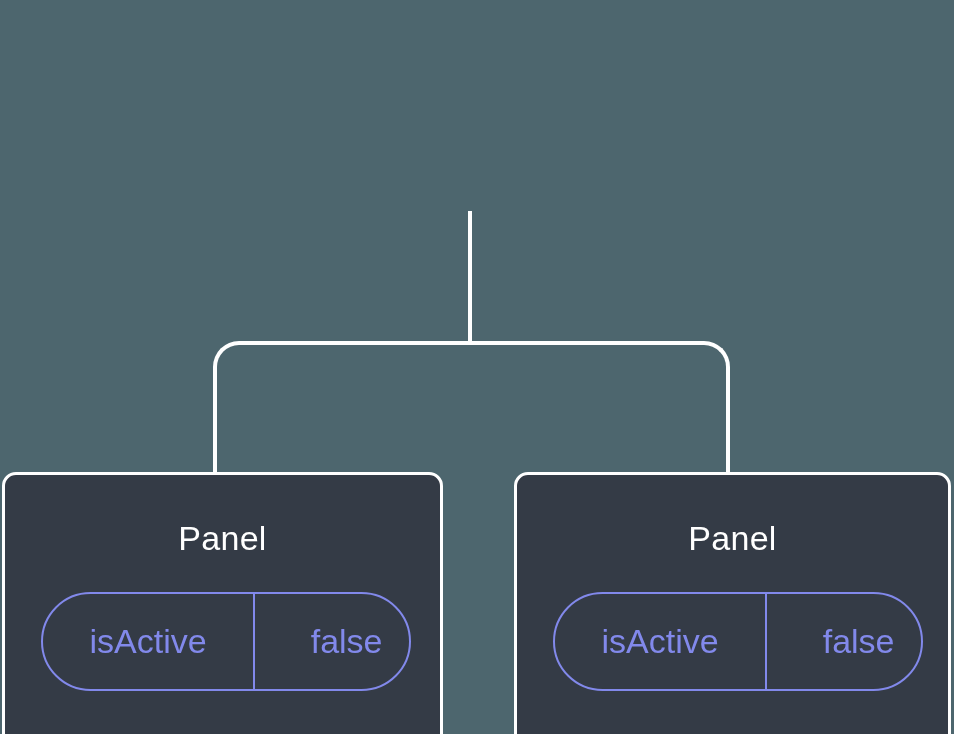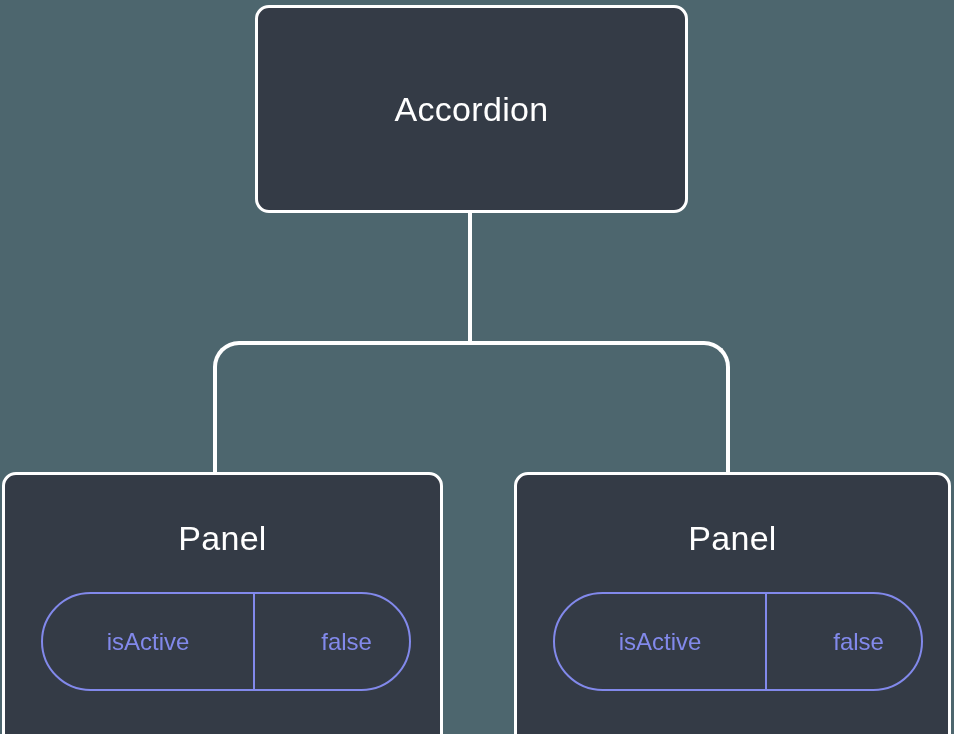--- a/index.html
+++ b/index.html
@@ -82,40 +82,37 @@
     border: 2px solid #8289EB;
     border-radius: 60px;
     display: flex;
     overflow: hidden;
   }
   .pill-cell {
     display: flex;
     align-items: center;
     justify-content: center;
     color: #8289EB;
-    font-size: 24px;
+    font-size: 34px;
     box-sizing: border-box;
   }
   .pill-name {
     width: 58%;
     border-right: 2px solid #8289EB;
   }
   .pill-value {
     width: 42%;
     padding-left: 29px;
   }
 </style>
 </head>
 <body>
 
 <div class="canvas">
 
-  <div class="node accordion-node">
-    <span class="node-title">Accordion</span>
-  </div>
 
   <div class="trunk-line"></div>
   <div class="branch-bracket"></div>
 
   <div class="node panel-node panel-left">
     <span class="node-title">Panel</span>
     <div class="state-pill">
       <div class="pill-cell pill-name">isActive</div>
       <div class="pill-cell pill-value">false</div>
     </div>

